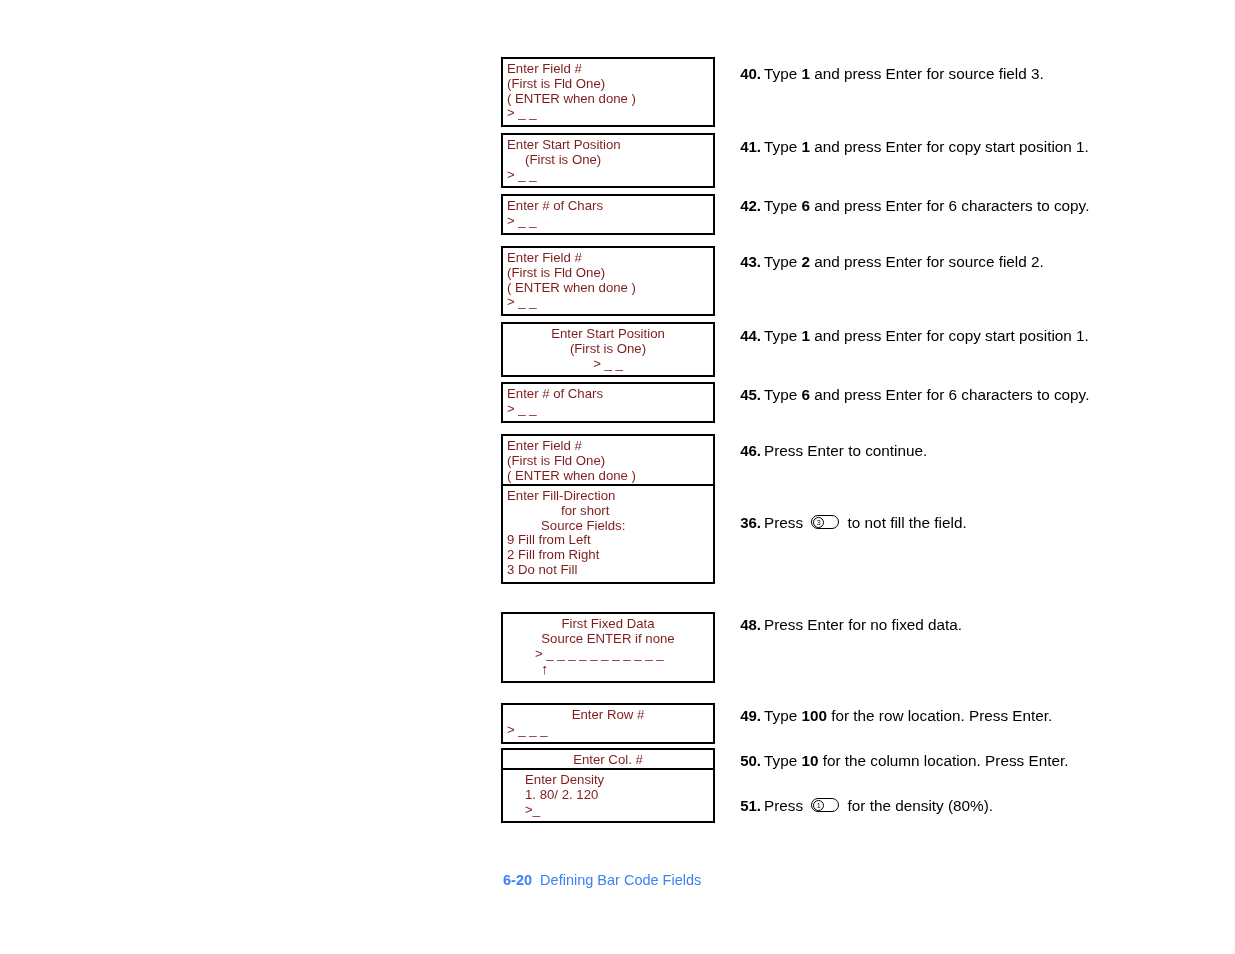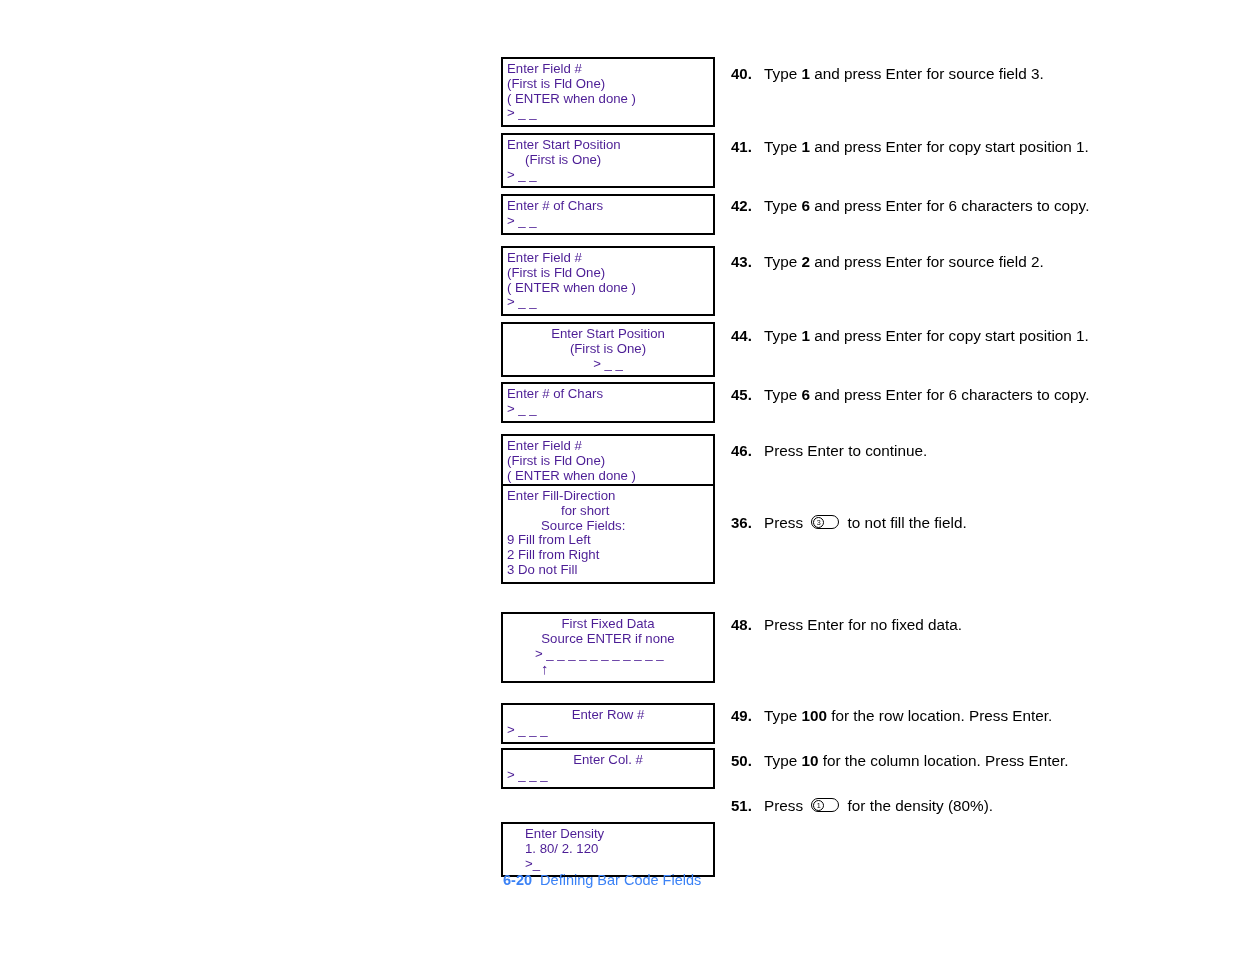--- a/index.html
+++ b/index.html
@@ -29,21 +29,21 @@
     position: absolute;
     left: 501px;
     width: 214px;
     border: 2px solid #000000;
     background: #ffffff;
     box-sizing: border-box;
     font-family: "Liberation Sans", sans-serif;
     font-size: 13.2px;
     line-height: 14.8px;
     padding: 3px 4px 4px 4px;
-    color: #4c1d95;
+    color: #7f1d1d;
   }
   .lcd .ln {
     white-space: pre;
     letter-spacing: 0px;
   }
   .lcd .ln.ctr { text-align: center; }
   .lcd .ln.ind1 { padding-left: 18px; }
   .lcd .ln.ind2 { padding-left: 54px; }
   .lcd .ln.ind3 { padding-left: 34px; }
   .lcd .ln.ind4 { padding-left: 28px; }
@@ -63,21 +63,21 @@
     line-height: 20.5px;
     color: #000;
   }
   .step .num {
     position: absolute;
     left: 0;
     top: 0;
     width: 30px;
     font-weight: bold;
     font-size: 15px;
-    text-align: left;
+    text-align: right;
   }
   .step .body {
     margin-left: 33px;
     display: block;
   }
   .step b { font-weight: bold; }
 
   
   .keycap {
     display: inline-block;
@@ -177,21 +177,21 @@
         <div class="arrowline">↑</div>
       </div>
       <div class="lcd" style="top: 703px;">
         <div class="ln ctr">Enter Row #</div>
         <div class="ln">&gt; _ _ _</div>
       </div>
       <div class="lcd" style="top: 748px;">
         <div class="ln ctr">Enter Col. #</div>
         <div class="ln">&gt; _ _ _</div>
       </div>
-      <div class="lcd" style="top: 822px;">
+      <div class="lcd" style="top: 768px;">
         <div class="ln ind1">Enter Density</div>
         <div class="ln ind1">1. 80/ 2. 120</div>
         <div class="ln ind1">&gt;_</div>
       </div>
     </div>
 
   <div id="steps-container">
       <div class="step" style="top: 64px;">
         <span class="num">40.</span>
         <span class="body"><span>Type </span><b>1</b><span> and press Enter for source field 3.</span></span>

